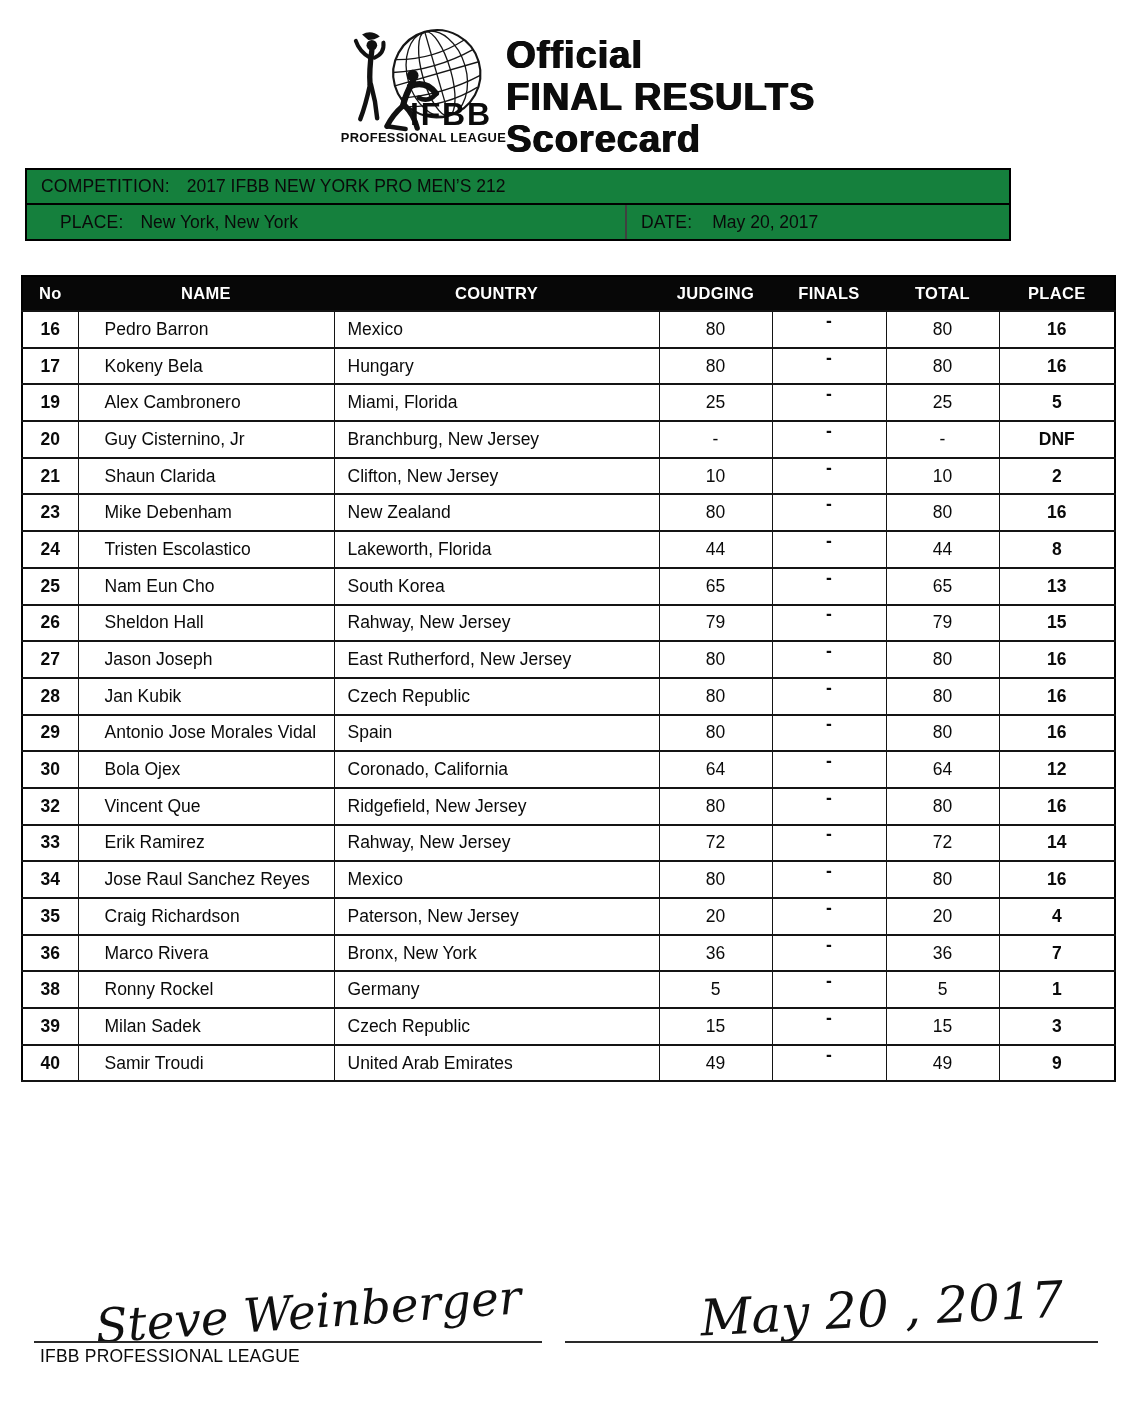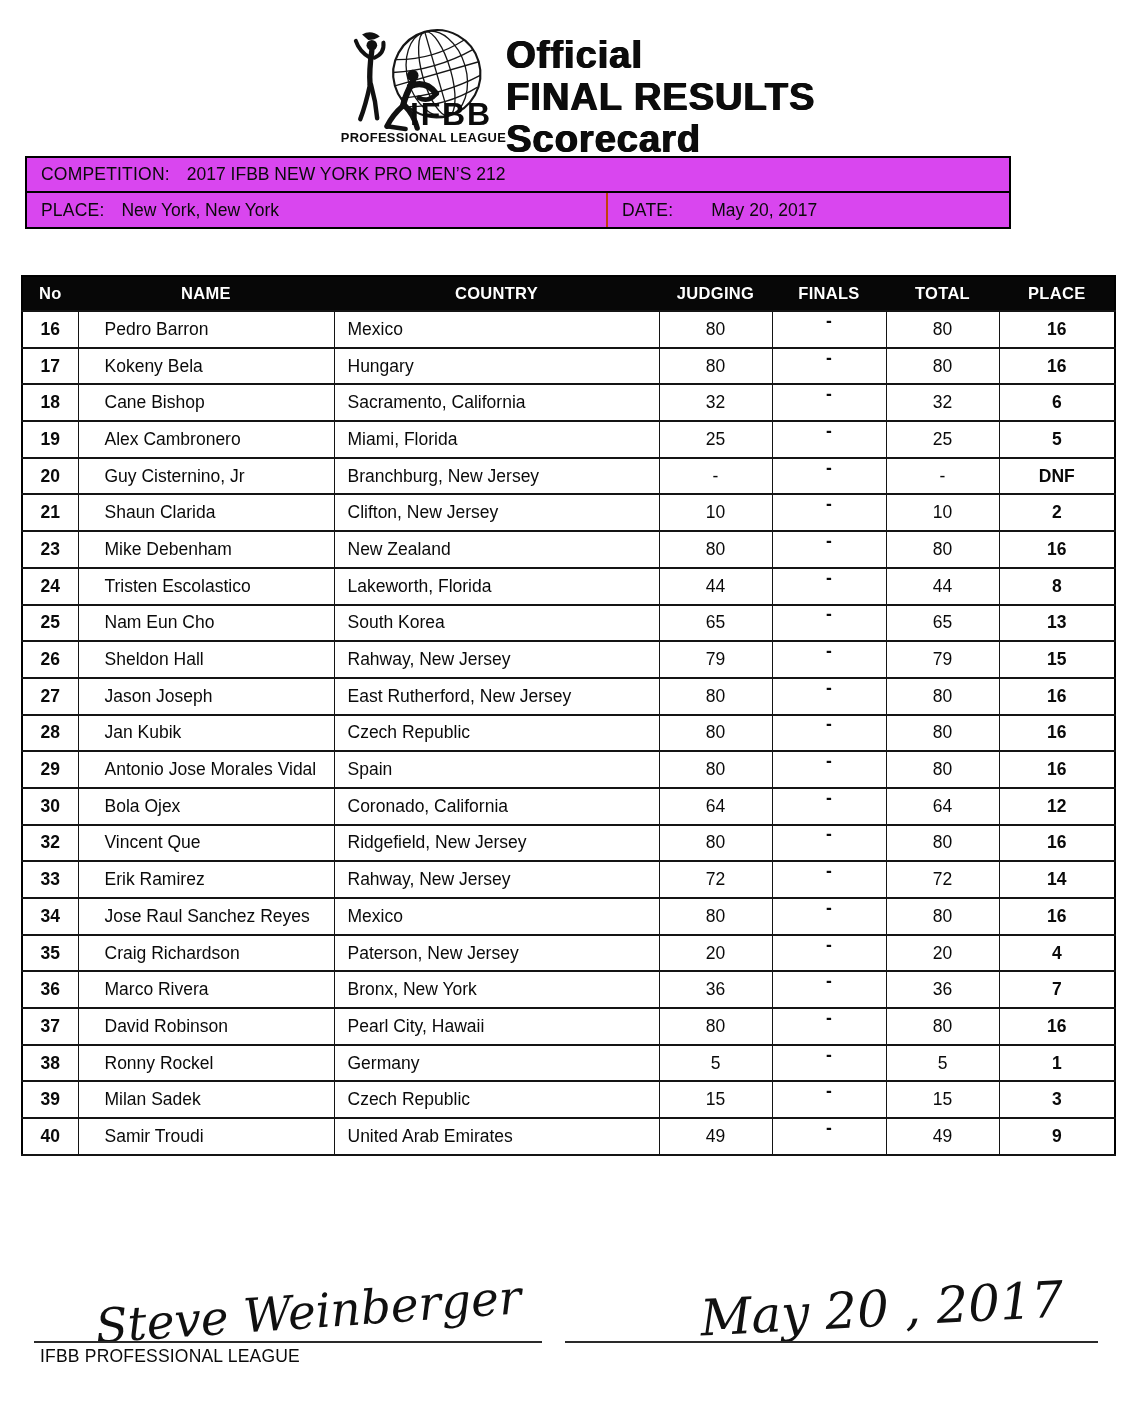--- a/index.html
+++ b/index.html
@@ -11,29 +11,29 @@
   .brand { position:absolute; left:330px; top:12px; width:178px; height:136px; }
   .brand svg { width:100%; height:100%; }
   .masthead { position:absolute; left:506px; top:18px; width:400px;margin-top:16px; }
   .masthead .t-line {
     font-weight:bold; font-size:38px; line-height:42px; color:#0c0c0c;
     letter-spacing:1px; text-shadow:0.9px 0 0 #0c0c0c, -0.5px 0 0 #0c0c0c;
     white-space:nowrap;
   }
 
   
-  .info-box { position:absolute; left:25px; top:156px; width:986px; border:2.5px solid #000; background:#d946ef; }
+  .info-box { position:absolute; left:25px; top:168px; width:986px; border:2.5px solid #000; background:#15803d; }
   .info-row { display:flex; align-items:center; height:34px; font-size:17.5px; }
   .info-row.first { border-bottom:2px solid #000; height:35px; }
   .info-cell { display:flex; align-items:center; height:100%; padding-left:14px; white-space:nowrap; }
-  .cell-place { width:581px; border-right:2px solid #c2410c; }
+  .cell-place { width:581px; border-right:2px solid #404040;margin-left:19px; }
   .cell-date { flex:1; }
   .info-label { letter-spacing:0.2px; }
   .info-value { margin-left:17px; }
-  .cell-date .info-value { margin-left:38px; }
+  .cell-date .info-value { margin-left:20px; }
 
   
   .results-wrap { position:absolute; left:21px; top:275px; width:1093px;border-radius:10px; }
   table.results { width:100%; border-collapse:collapse; table-layout:fixed; }
   table.results th {
     background:#070707; color:#fff; font-weight:600; font-size:16.5px;
     height:35px; text-align:center; letter-spacing:0.3px;
     border:1px solid #070707;
   }
   table.results td {
@@ -171,29 +171,20 @@
           <tr>
       <td class="c-no">17</td>
       <td class="c-name">Kokeny Bela</td>
       <td class="c-country">Hungary</td>
       <td class="c-judging">80</td>
       <td class="c-finals"><span class="sup-dash">-</span></td>
       <td class="c-total">80</td>
       <td class="c-place">16</td>
     </tr>
           <tr>
-      <td class="c-no">18</td>
-      <td class="c-name">Cane Bishop</td>
-      <td class="c-country">Sacramento, California</td>
-      <td class="c-judging">32</td>
-      <td class="c-finals"><span class="sup-dash">-</span></td>
-      <td class="c-total">32</td>
-      <td class="c-place">6</td>
-    </tr>
-          <tr>
       <td class="c-no">19</td>
       <td class="c-name">Alex Cambronero</td>
       <td class="c-country">Miami, Florida</td>
       <td class="c-judging">25</td>
       <td class="c-finals"><span class="sup-dash">-</span></td>
       <td class="c-total">25</td>
       <td class="c-place">5</td>
     </tr>
           <tr>
       <td class="c-no">20</td>
@@ -324,29 +315,20 @@
           <tr>
       <td class="c-no">36</td>
       <td class="c-name">Marco Rivera</td>
       <td class="c-country">Bronx, New York</td>
       <td class="c-judging">36</td>
       <td class="c-finals"><span class="sup-dash">-</span></td>
       <td class="c-total">36</td>
       <td class="c-place">7</td>
     </tr>
           <tr>
-      <td class="c-no">37</td>
-      <td class="c-name">David Robinson</td>
-      <td class="c-country">Pearl City, Hawaii</td>
-      <td class="c-judging">80</td>
-      <td class="c-finals"><span class="sup-dash">-</span></td>
-      <td class="c-total">80</td>
-      <td class="c-place">16</td>
-    </tr>
-          <tr>
       <td class="c-no">38</td>
       <td class="c-name">Ronny Rockel</td>
       <td class="c-country">Germany</td>
       <td class="c-judging">5</td>
       <td class="c-finals"><span class="sup-dash">-</span></td>
       <td class="c-total">5</td>
       <td class="c-place">1</td>
     </tr>
           <tr>
       <td class="c-no">39</td>

